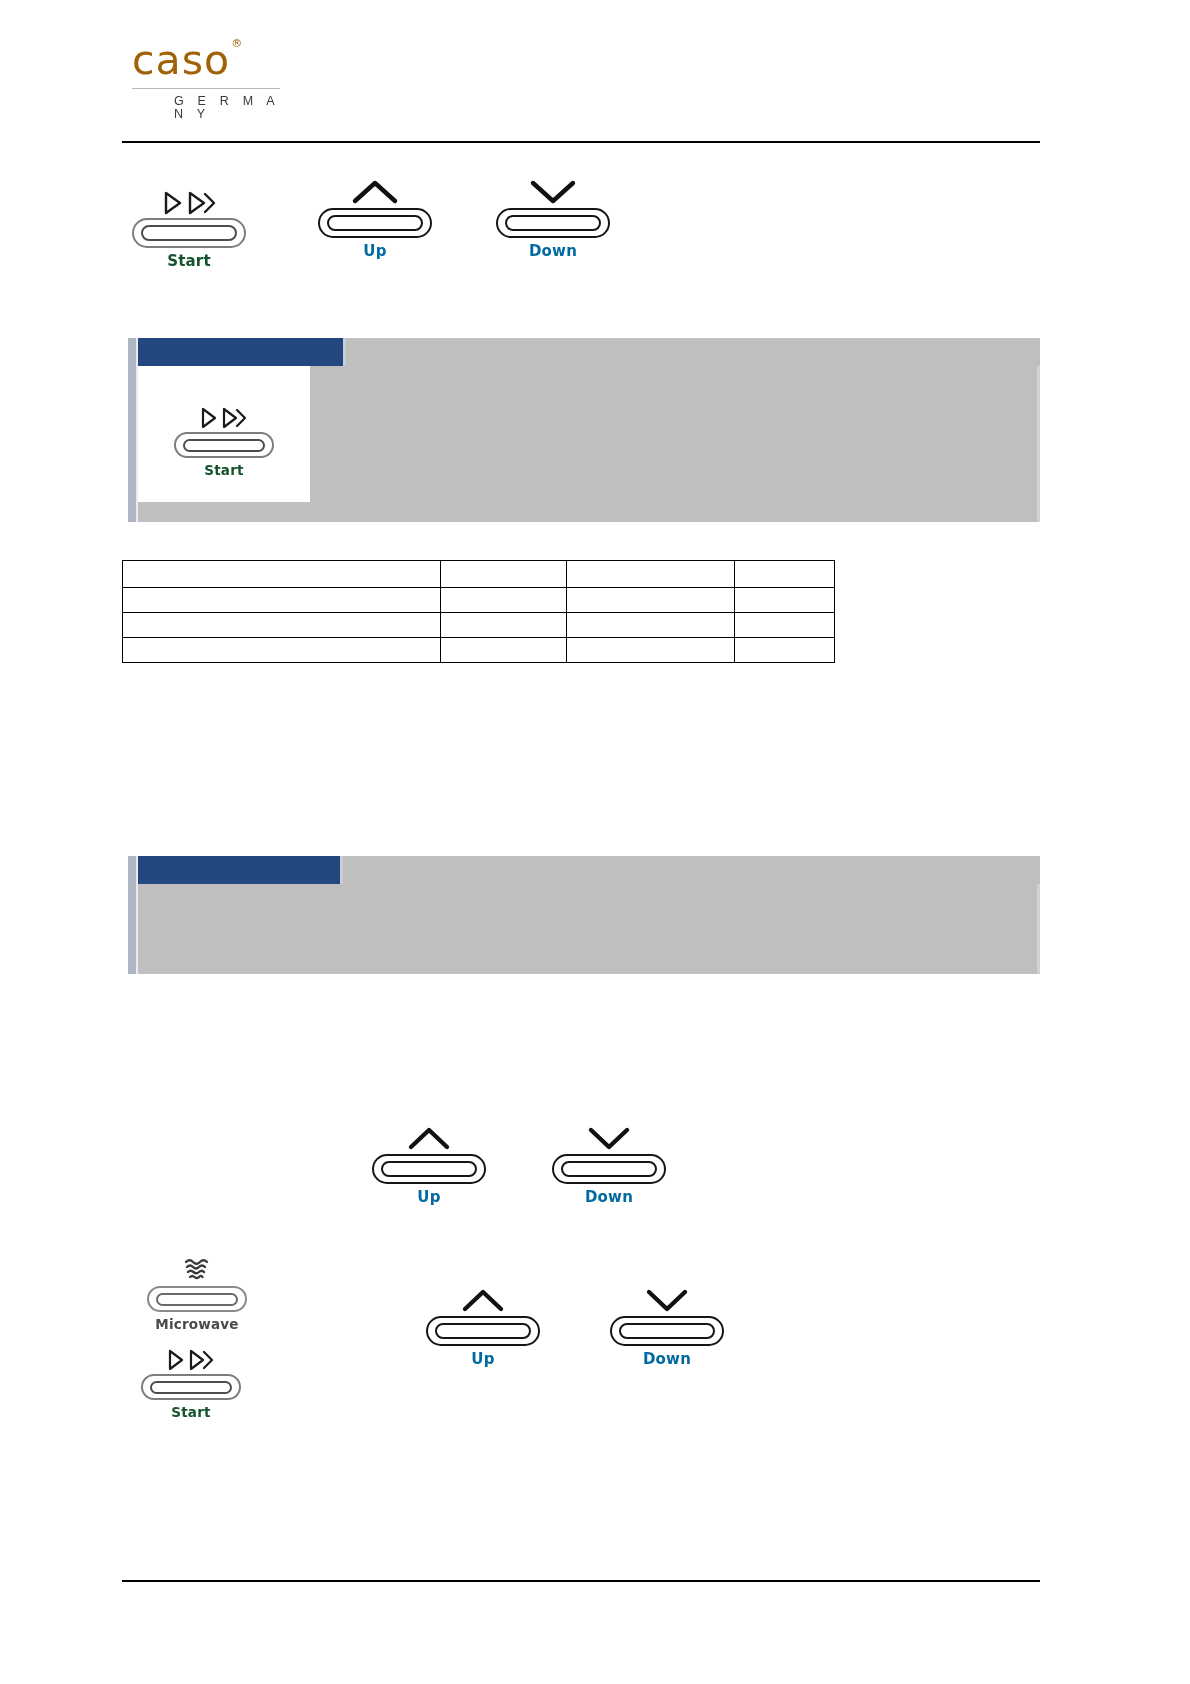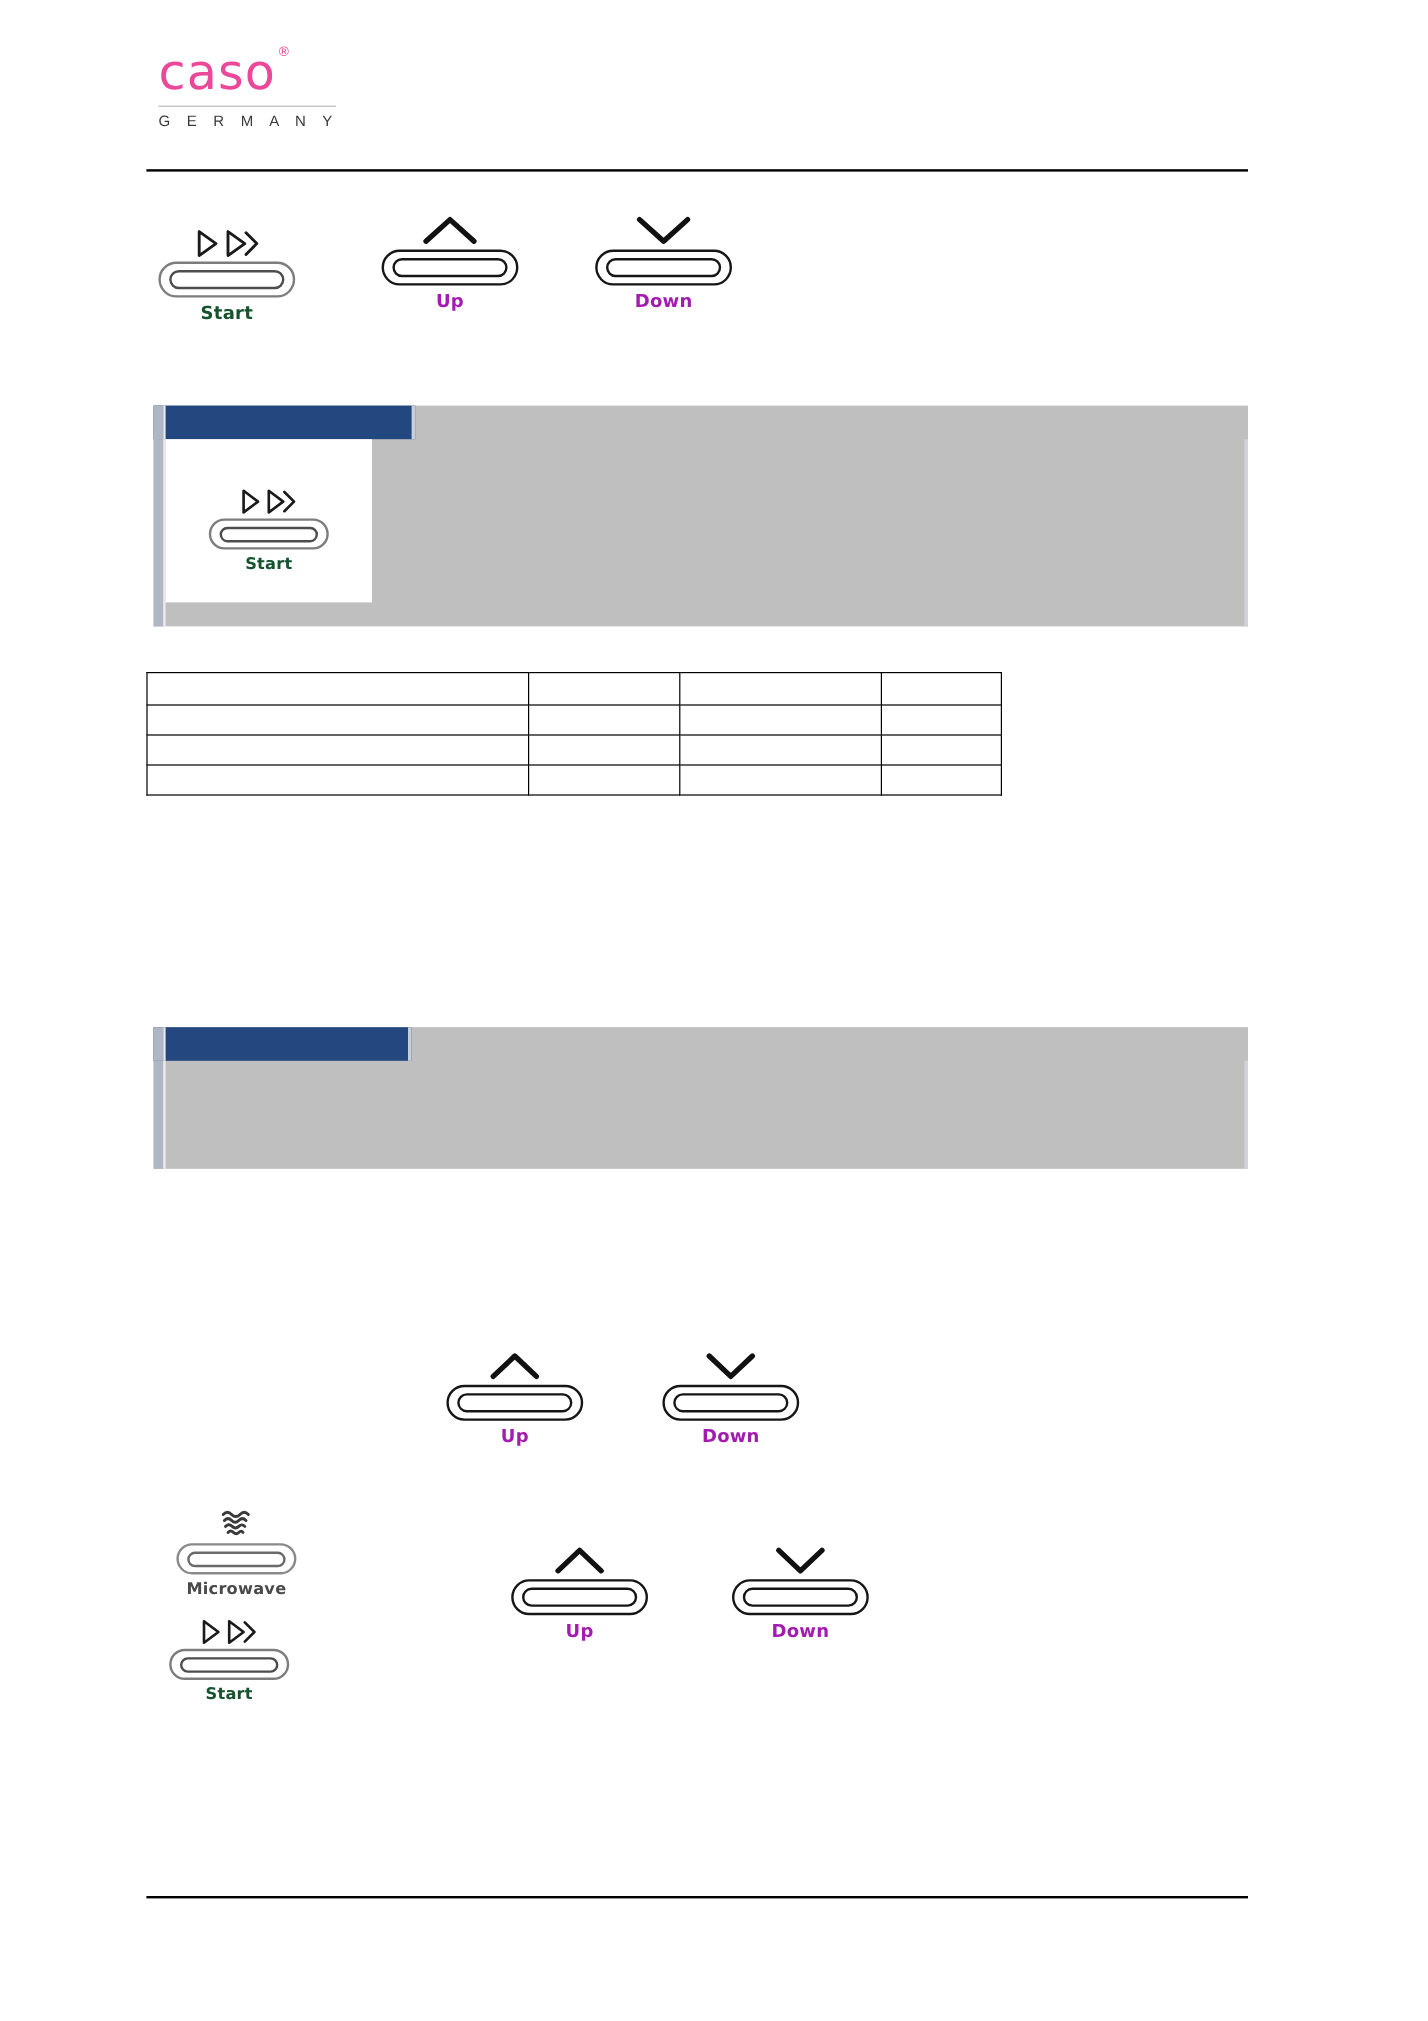--- a/index.html
+++ b/index.html
@@ -25,21 +25,21 @@
     position: absolute;
     left: 10px; top: 0px;
     width: 160px;
   }
   .logo-wordmark {
     font-family: "DejaVu Sans", sans-serif;
     font-size: 41px;
     font-weight: 400;
     letter-spacing: 1px;
     line-height: 1;
-    color: #ec4899;
+    color: #a16207;
     position: relative;
     display: inline-block;
   }
   .logo-wordmark .reg {
     font-size: 11px;
     vertical-align: super;
     position: relative;
     top: -12px;
     left: 1px;
   }
@@ -49,20 +49,21 @@
     background: #b9b9b9;
     margin-top: 7px;
     margin-bottom: 6px;
   }
   .logo-sub {
     font-family: "Liberation Sans", sans-serif;
     font-size: 12.5px;
     letter-spacing: 5.2px;
     color: #3a3a3a;
     line-height: 1;
+    margin-left: 42px;
   }
   .header-rule {
     position: absolute;
     left: 0; top: 101px;
     width: 918px;
     height: 2px;
     background: #000;
   }
 
   
@@ -90,21 +91,21 @@
   .ctrl-pill-inner {
     width: 96px; height: 16px;
     border: 2.2px solid #161616;
     border-radius: 9px;
     background: #fff;
   }
   .ctrl-label {
     font-family: "DejaVu Sans", sans-serif;
     font-size: 15px;
     font-weight: 700;
-    color: #a21caf;
+    color: #0369a1;
     margin-top: 5px;
     line-height: 1.1;
     letter-spacing: 0.2px;
   }
   
   .ctrl.grey .ctrl-pill-outer { border-color: #8a8a8a; }
   .ctrl.grey .ctrl-pill-inner { border-color: #6a6a6a; }
   .ctrl.grey .ctrl-label { color: #4a4a4a; font-weight: 600; }
   .ctrl.grey-dark .ctrl-pill-outer { border-color: #7d7d7d; }
   .ctrl.grey-dark .ctrl-pill-inner { border-color: #4d4d4d; }

